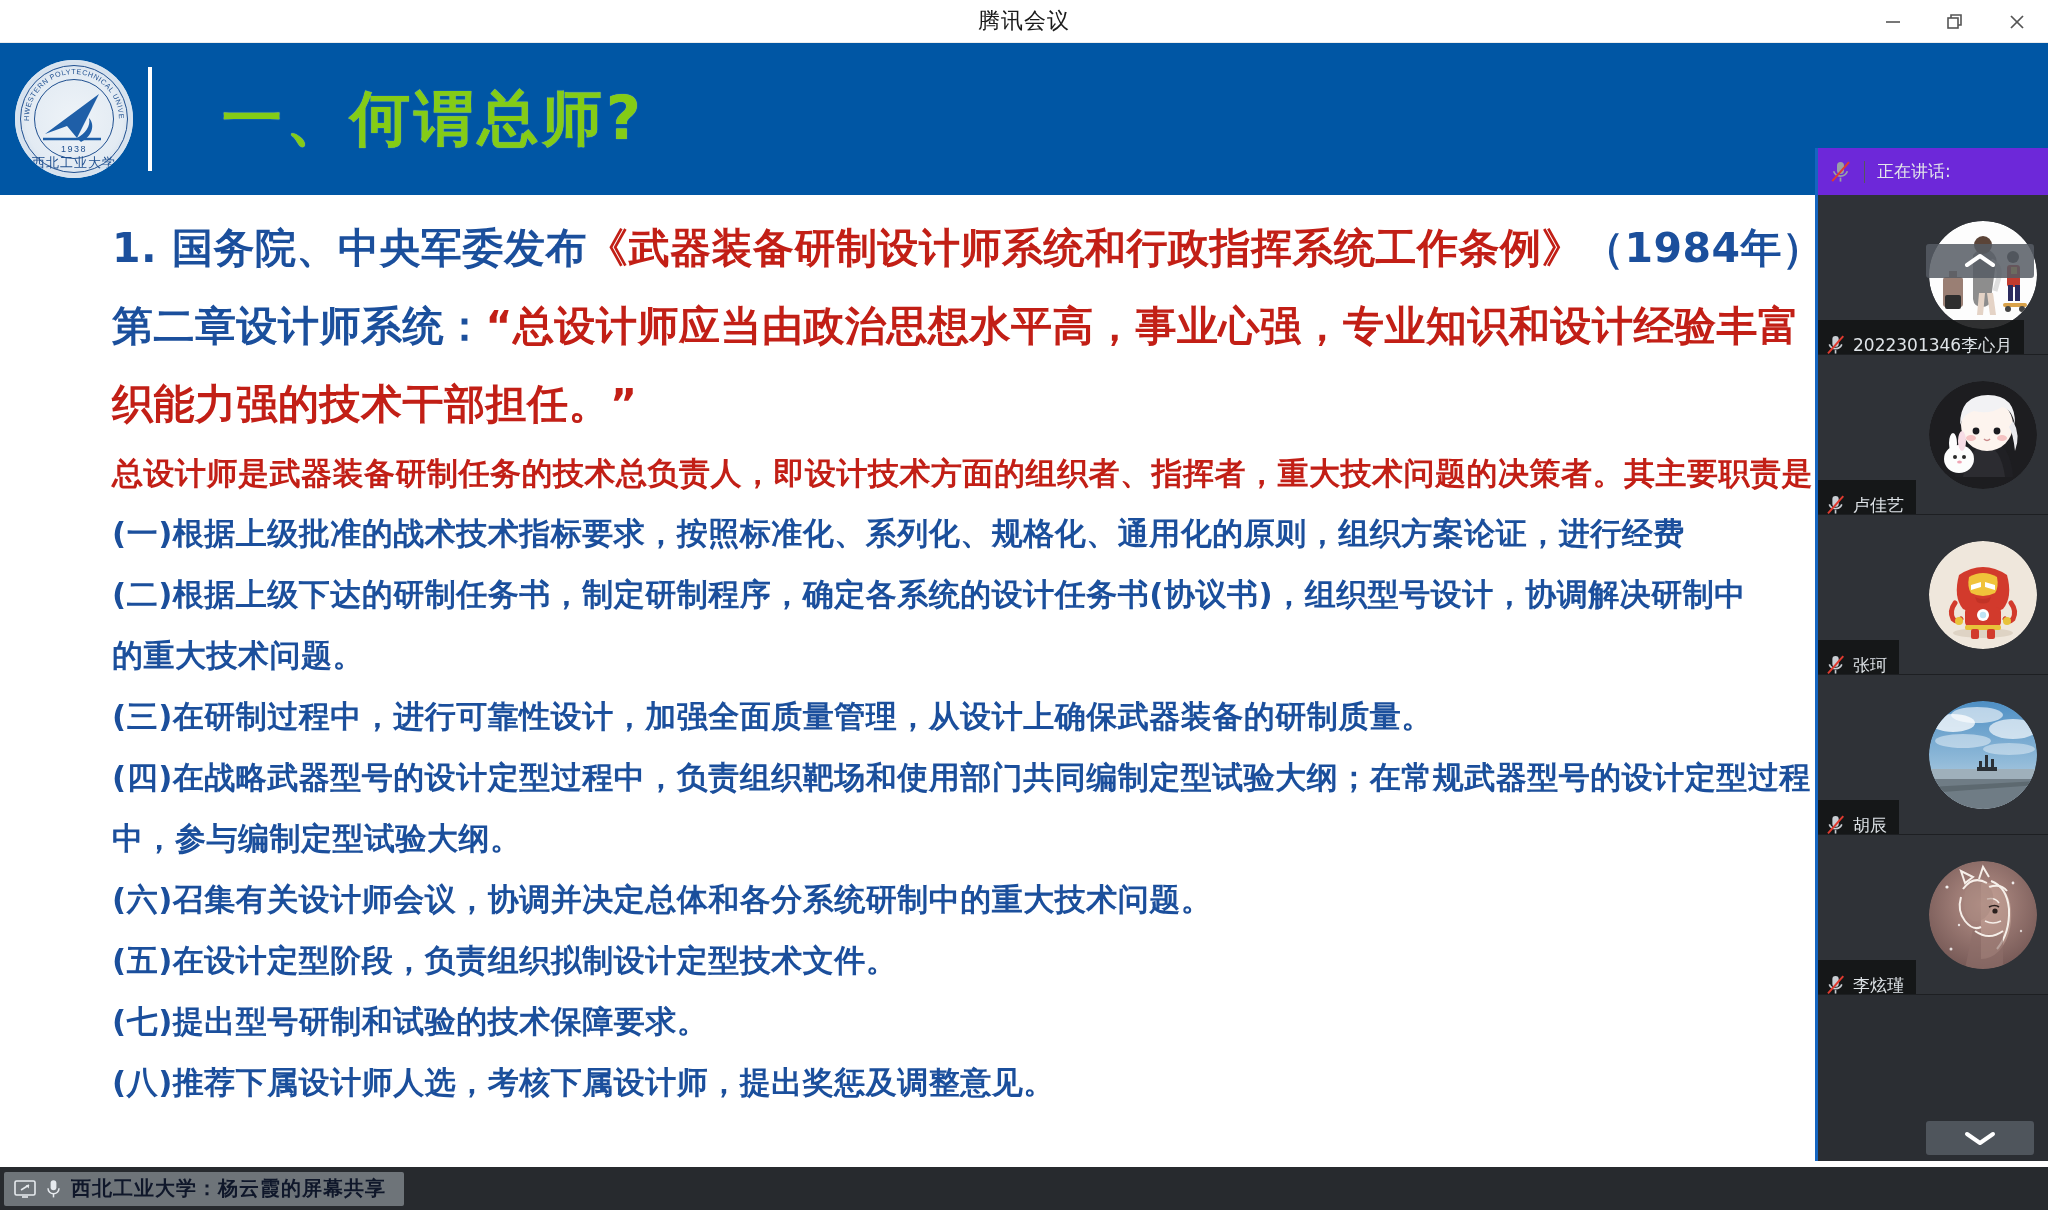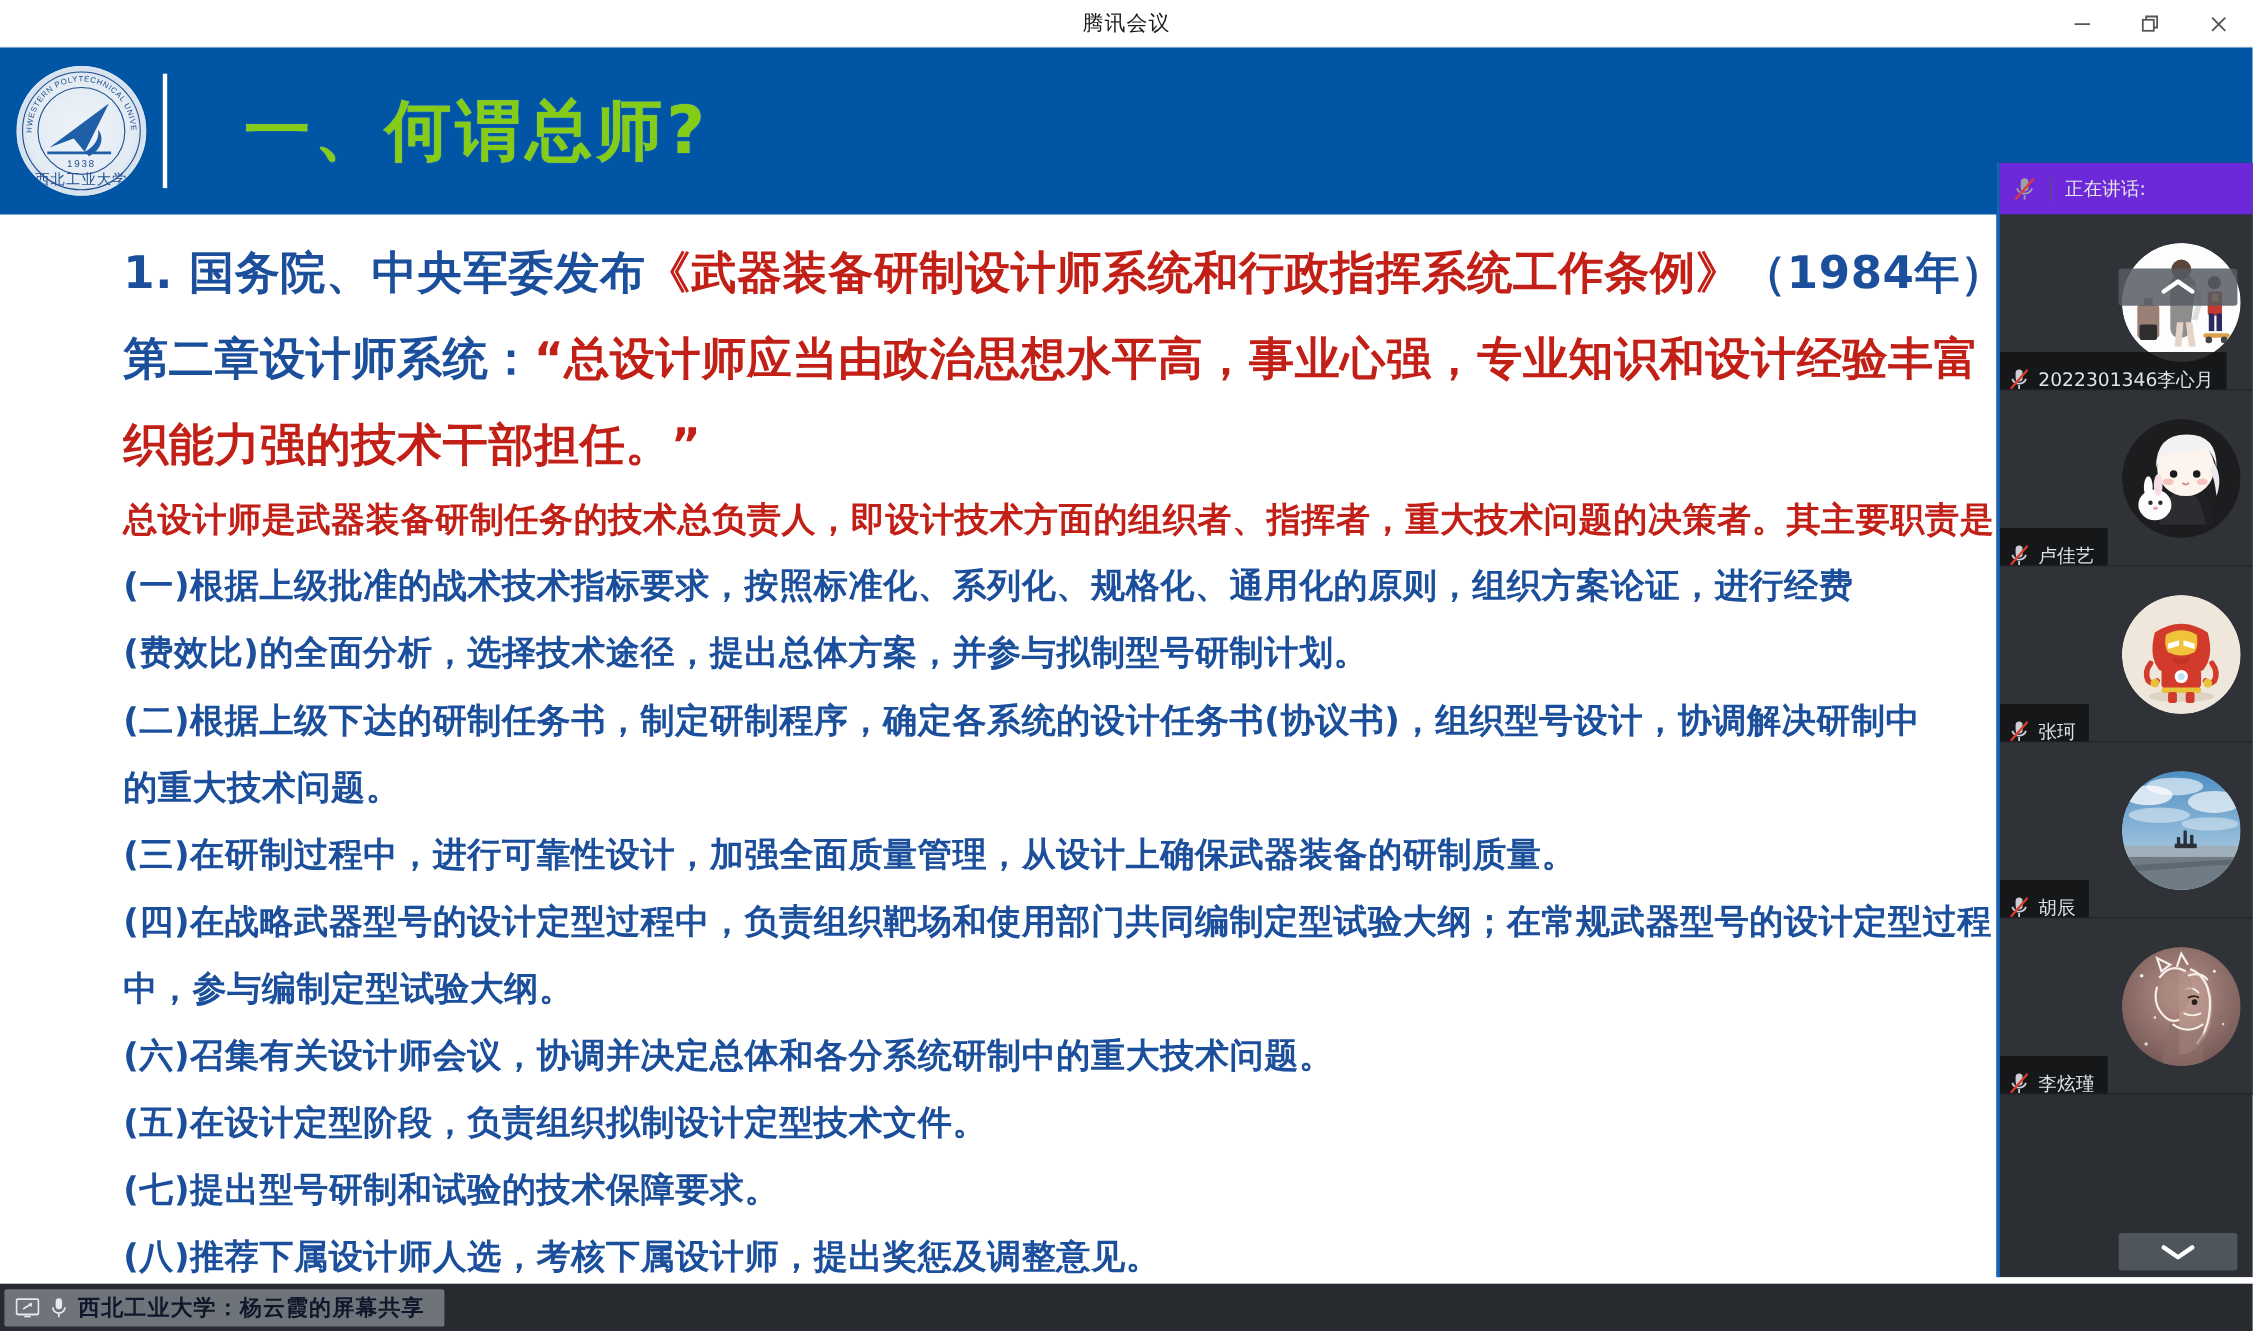--- a/index.html
+++ b/index.html
@@ -18,21 +18,21 @@
 
   
   .titlebar {
     position: absolute; left: 0; top: 0;
     width: 2048px; height: 43px;
     background: #ffffff;
     display: flex; align-items: center; justify-content: center;
     border-bottom: 1px solid #ececec;
   }
   .titlebar-text {
-    font-size: 19px; color: #1a1a1a; letter-spacing: 1px;
+    font-size: 22px; color: #1a1a1a; letter-spacing: 1px;
     font-family: "Liberation Sans", "DejaVu Sans", sans-serif;
   }
   .win-controls {
     position: absolute; right: 0; top: 0; height: 43px;
     display: flex; align-items: center;
   }
   .win-btn {
     width: 62px; height: 43px;
     display: flex; align-items: center; justify-content: center;
     cursor: pointer;
@@ -255,21 +255,20 @@
       <div class="slide-title">一、何谓总师?</div>
     </div>
 
     <div class="slide-body" id="slide-body">
 
     <div class="ln big"><span class="mix-blue">1. 国务院、中央军委发布</span><span class="mix-red">《武器装备研制设计师系统和行政指挥系统工作条例》</span><span class="mix-blue">（1984年）</span></div>
         <div class="ln big"><span class="mix-blue">第二章设计师系统：</span><span class="mix-red">“总设计师应当由政治思想水平高，事业心强，专业知识和设计经验丰富，组</span></div>
         <div class="ln big"><span class="mix-red">织能力强的技术干部担任。”</span></div>
         <div class="ln med"><span class="mix-red">总设计师是武器装备研制任务的技术总负责人，即设计技术方面的组织者、指挥者，重大技术问题的决策者。其主要职责是：</span></div>
         <div class="ln body-item"><span class="mix-blue">(一)根据上级批准的战术技术指标要求，按照标准化、系列化、规格化、通用化的原则，组织方案论证，进行经费</span></div>
-        <div class="ln body-item"><span class="mix-blue">(费效比)的全面分析，选择技术途径，提出总体方案，并参与拟制型号研制计划。</span></div>
         <div class="ln body-item"><span class="mix-blue">(二)根据上级下达的研制任务书，制定研制程序，确定各系统的设计任务书(协议书)，组织型号设计，协调解决研制中</span></div>
         <div class="ln body-item"><span class="mix-blue">的重大技术问题。</span></div>
         <div class="ln body-item"><span class="mix-blue">(三)在研制过程中，进行可靠性设计，加强全面质量管理，从设计上确保武器装备的研制质量。</span></div>
         <div class="ln body-item"><span class="mix-blue">(四)在战略武器型号的设计定型过程中，负责组织靶场和使用部门共同编制定型试验大纲；在常规武器型号的设计定型过程</span></div>
         <div class="ln body-item"><span class="mix-blue">中，参与编制定型试验大纲。</span></div>
         <div class="ln body-item"><span class="mix-blue">(六)召集有关设计师会议，协调并决定总体和各分系统研制中的重大技术问题。</span></div>
         <div class="ln body-item"><span class="mix-blue">(五)在设计定型阶段，负责组织拟制设计定型技术文件。</span></div>
         <div class="ln body-item"><span class="mix-blue">(七)提出型号研制和试验的技术保障要求。</span></div>
         <div class="ln body-item"><span class="mix-blue">(八)推荐下属设计师人选，考核下属设计师，提出奖惩及调整意见。</span></div>
       </div>

